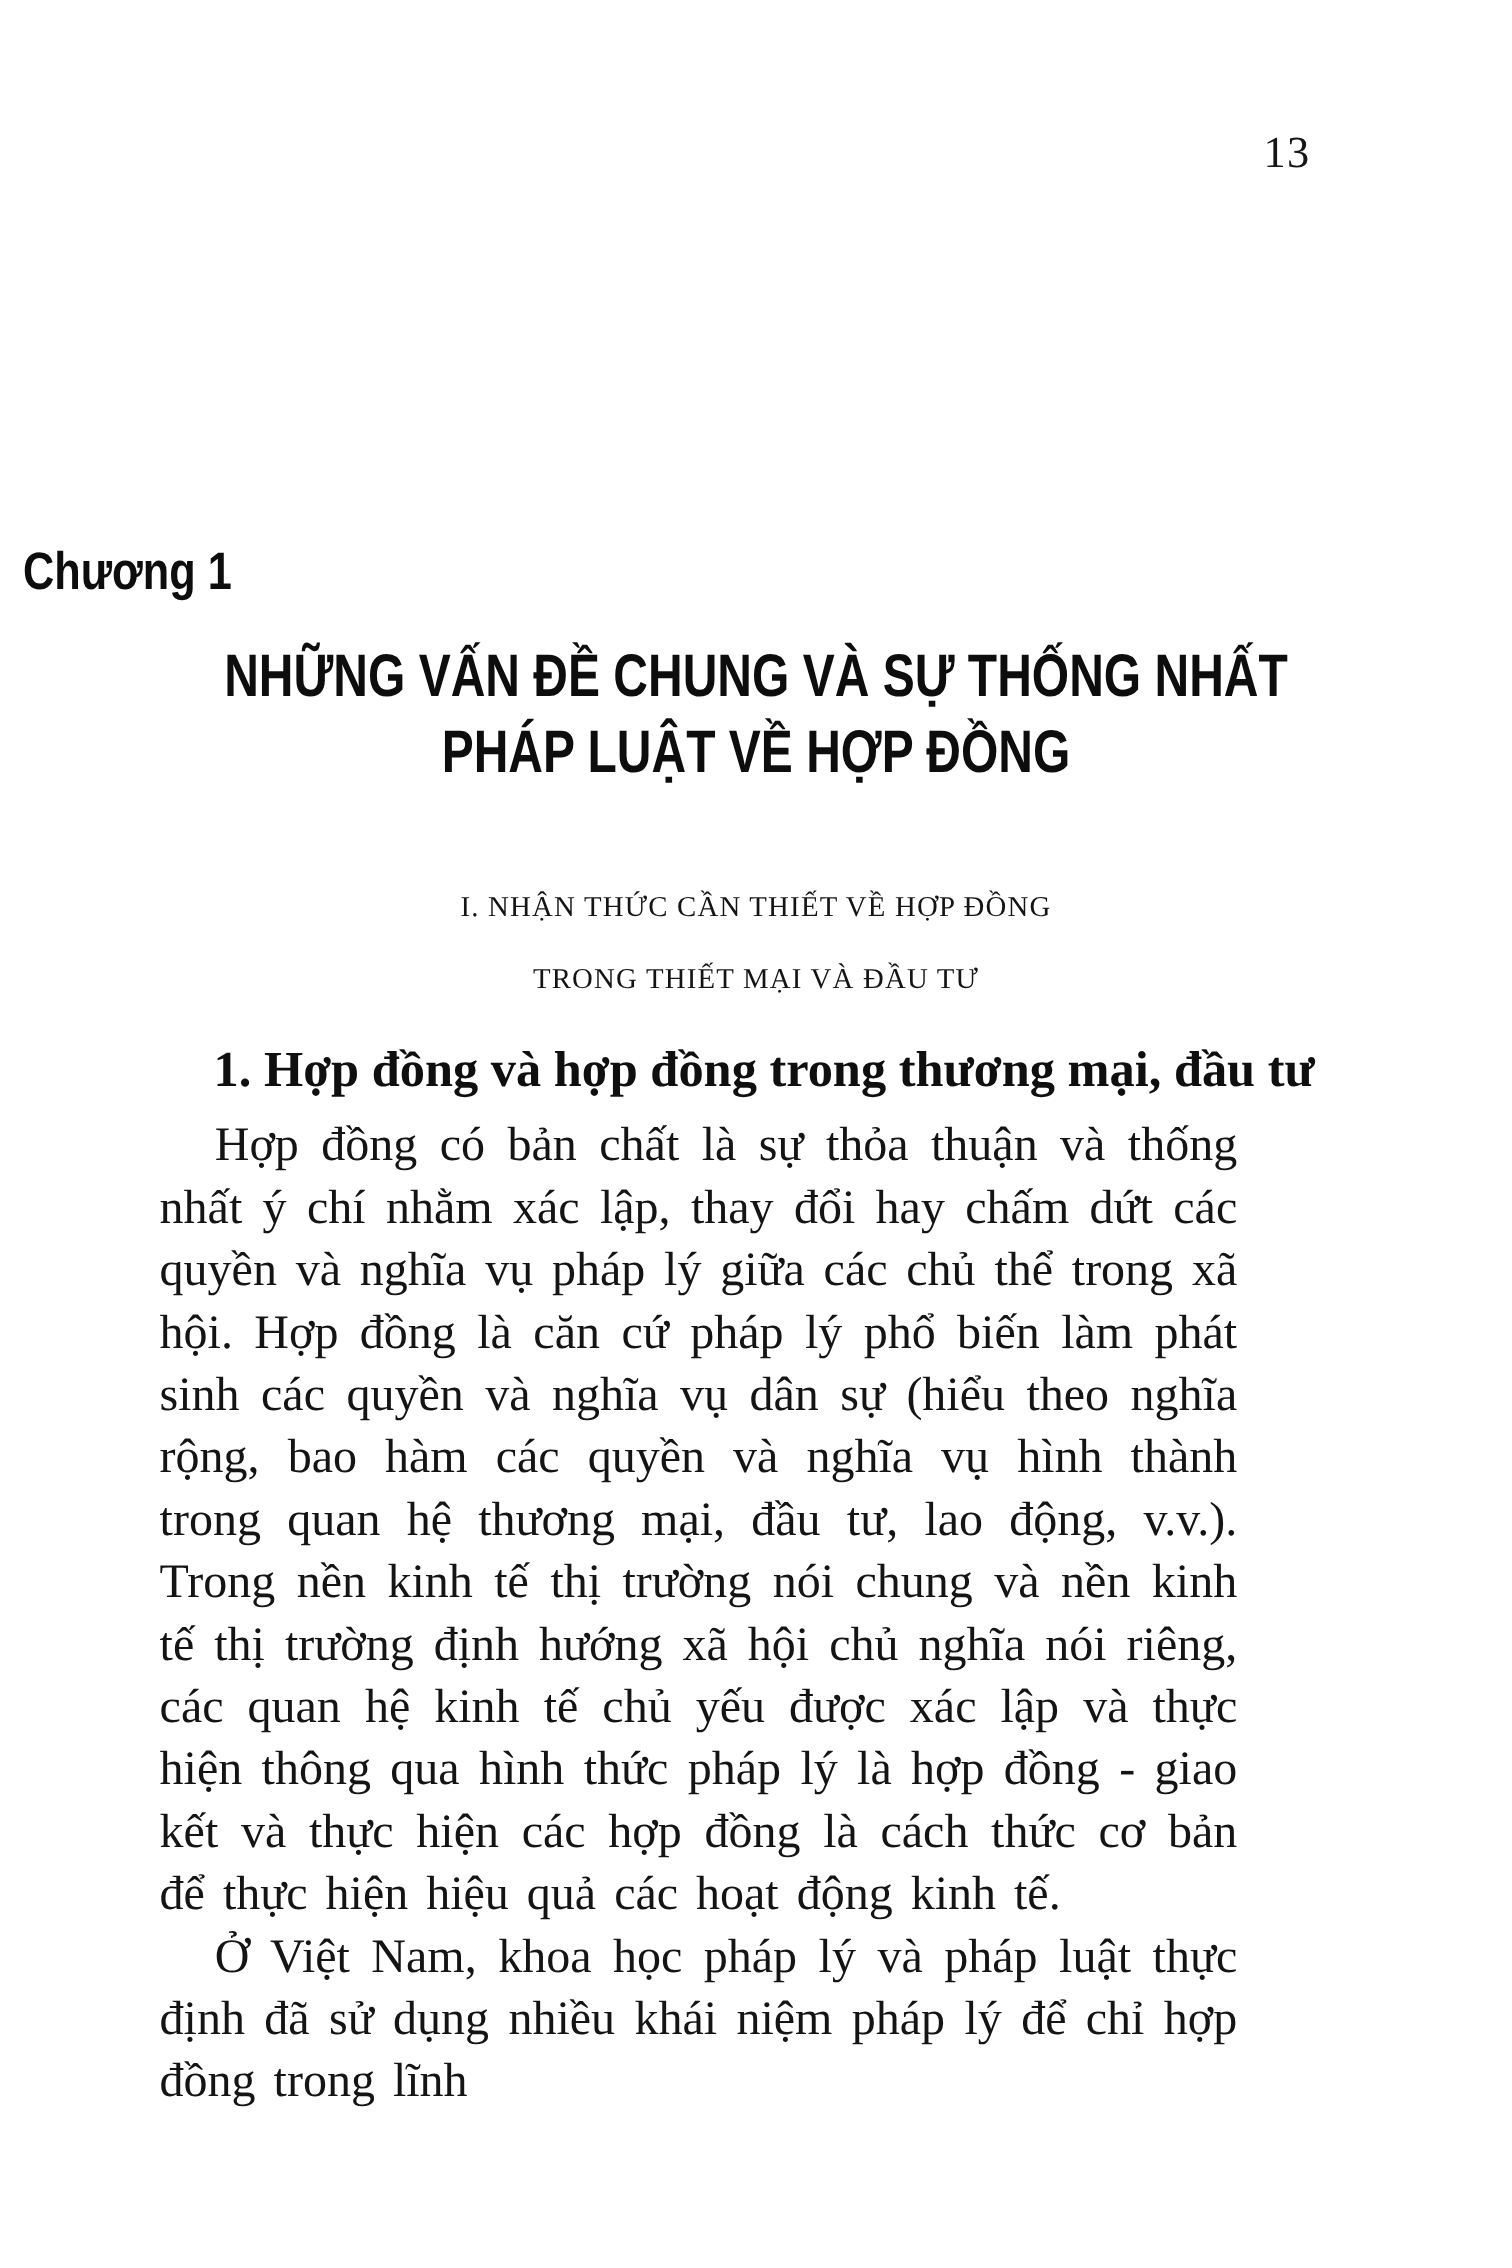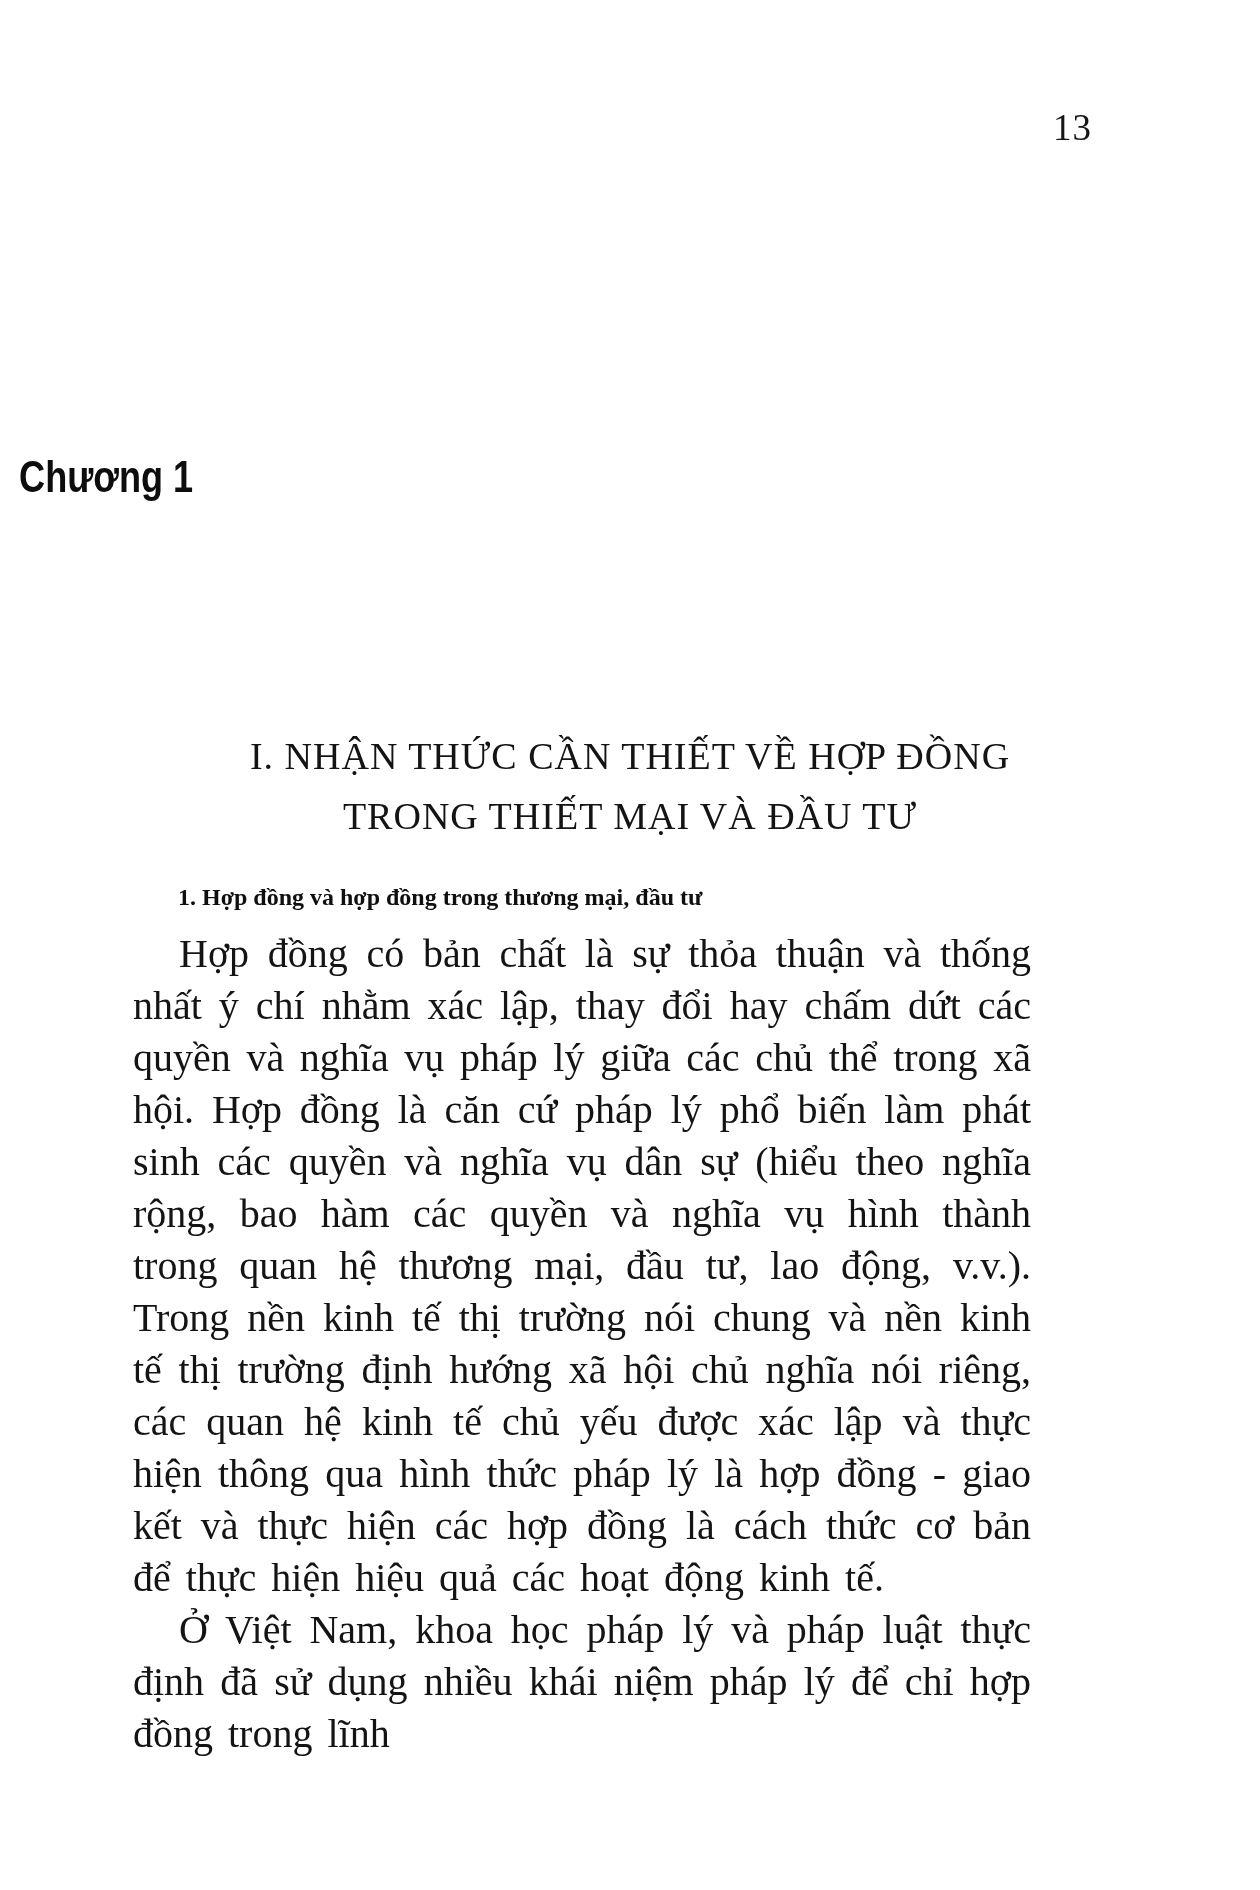--- a/index.html
+++ b/index.html
@@ -64,36 +64,35 @@
   }
   .section-heading-wrap {
     position: absolute;
     top: 726px;
     left: 0;
     width: 1260px;
     text-align: center;
   }
   .section-heading-line {
     display: block;
-    font-size: 38px;
+    font-size: 24px;
     line-height: 60px;
     letter-spacing: 1px;
     color: #141414;
     white-space: nowrap;
   }
   .subsection-heading {
     position: absolute;
     top: 868px;
     left: 178px;
     width: 950px;
     font-weight: 700;
-    font-size: 24px;
+    font-size: 42px;
     color: #0f0f0f;
     white-space: nowrap;
-    margin-top: 16px;
   }
   .body-text {
     position: absolute;
     top: 928px;
     left: 133px;
     width: 898px;
   }
   .body-text p {
     font-size: 40px;
     line-height: 52px;
@@ -107,20 +106,24 @@
 <body>
 
 <div class="page">
 
   <div class="page-number">13</div>
 
   <div class="chapter-label-wrap">
     <span class="chapter-label">Chương 1</span>
   </div>
 
+  <div class="chapter-title-wrap">
+    <span class="chapter-title-line">NHỮNG VẤN ĐỀ CHUNG VÀ SỰ THỐNG NHẤT</span>
+    <span class="chapter-title-line">PHÁP LUẬT VỀ HỢP ĐỒNG</span>
+  </div>
 
   <div class="section-heading-wrap">
     <span class="section-heading-line">I. NHẬN THỨC CẦN THIẾT VỀ HỢP ĐỒNG</span>
     <span class="section-heading-line">TRONG THIẾT MẠI VÀ ĐẦU TƯ</span>
   </div>
 
   <div class="subsection-heading">1. Hợp đồng và hợp đồng trong thương mại, đầu tư</div>
 
   <div class="body-text">
     <p>Hợp đồng có bản chất là sự thỏa thuận và thống nhất ý chí nhằm xác lập, thay đổi hay chấm dứt các quyền và nghĩa vụ pháp lý giữa các chủ thể trong xã hội. Hợp đồng là căn cứ pháp lý phổ biến làm phát sinh các quyền và nghĩa vụ dân sự (hiểu theo nghĩa rộng, bao hàm các quyền và nghĩa vụ hình thành trong quan hệ thương mại, đầu tư, lao động, v.v.). Trong nền kinh tế thị trường nói chung và nền kinh tế thị trường định hướng xã hội chủ nghĩa nói riêng, các quan hệ kinh tế chủ yếu được xác lập và thực hiện thông qua hình thức pháp lý là hợp đồng - giao kết và thực hiện các hợp đồng là cách thức cơ bản để thực hiện hiệu quả các hoạt động kinh tế.</p>

